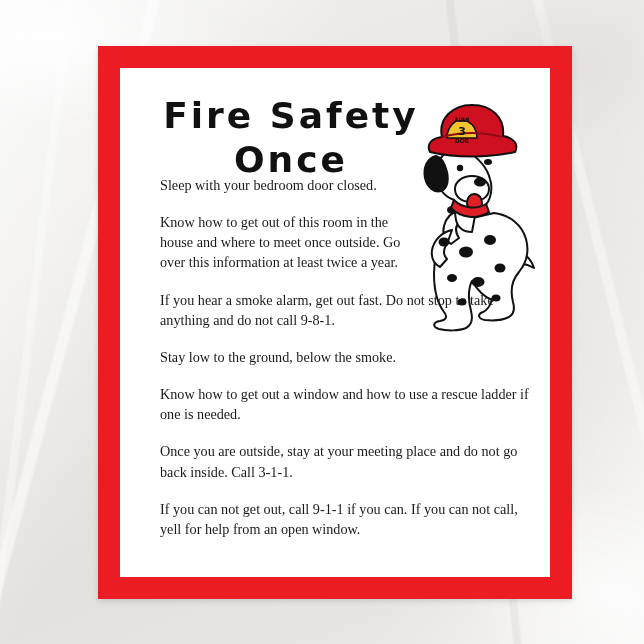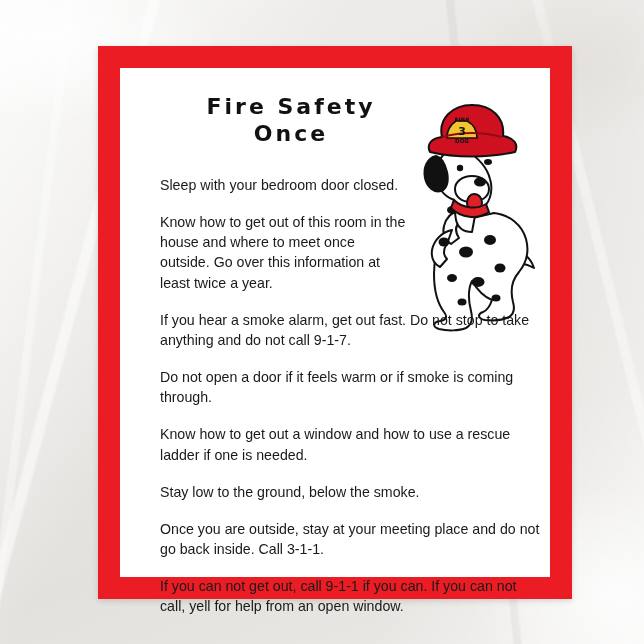--- a/index.html
+++ b/index.html
@@ -67,35 +67,36 @@
   #title-block {
     position: absolute;
     left: 36px;
     top: 26px;
     width: 270px;
     text-align: center;
   }
   .title-line {
     font-family: "DejaVu Sans", sans-serif;
     font-weight: bold;
-    font-size: 22px;
+    font-size: 36px;
     letter-spacing: 3px;
     color: #111111;
     line-height: 1.22;
     white-space: nowrap;
   }
 
   #body-text {
     position: absolute;
     left: 40px;
     top: 107px;
     right: 22px;
     color: #1a1a1a;
     font-size: 14.2px;
     line-height: 1.42;
+    font-family: Liberation Serif, serif;
   }
   .para { margin: 0 0 17px 0; }
   .para.narrow { width: 246px; }
   .para.wide { width: 382px; }
   .para:last-child { margin-bottom: 12px; }
 
   
   #dog {
     position: absolute;
     right: 10px;
@@ -165,22 +166,21 @@
         </g>
         <text x="62" y="20" font-family="DejaVu Sans, sans-serif" font-size="6" font-weight="bold" fill="#111" text-anchor="middle">FIRE</text>
         <text x="62" y="33" font-family="DejaVu Sans, sans-serif" font-size="11" font-weight="bold" fill="#111" text-anchor="middle">3</text>
         <text x="62" y="41" font-family="DejaVu Sans, sans-serif" font-size="5.5" font-weight="bold" fill="#111" text-anchor="middle">DOG</text>
       </svg>
     </div>
 
     <div id="body-text">
       <p class="para narrow">Sleep with your bedroom door closed.</p>
       <p class="para narrow">Know how to get out of this room in the house and where to meet once outside. Go over this information at least twice a year.</p>
-      <p class="para wide">If you hear a smoke alarm, get out fast. Do not stop to take anything and do not call 9-1-7.</p>
-      <p class="para wide">Do not open a door if it feels warm or if smoke is coming through.</p>
+      <p class="para wide">If you hear a smoke alarm, get out fast. Do not stop to take anything and do not call 9-8-1.</p>
+      <p class="para wide">Stay low to the ground, below the smoke.</p>
       <p class="para wide">Know how to get out a window and how to use a rescue ladder if one is needed.</p>
-      <p class="para wide">Stay low to the ground, below the smoke.</p>
       <p class="para wide">Once you are outside, stay at your meeting place and do not go back inside. Call 3-1-1.</p>
       <p class="para wide">If you can not get out, call 9-1-1 if you can.  If you can not call, yell for help from an open window.</p>
     </div>
 
   </div>
 </div>
 
 </body></html>

